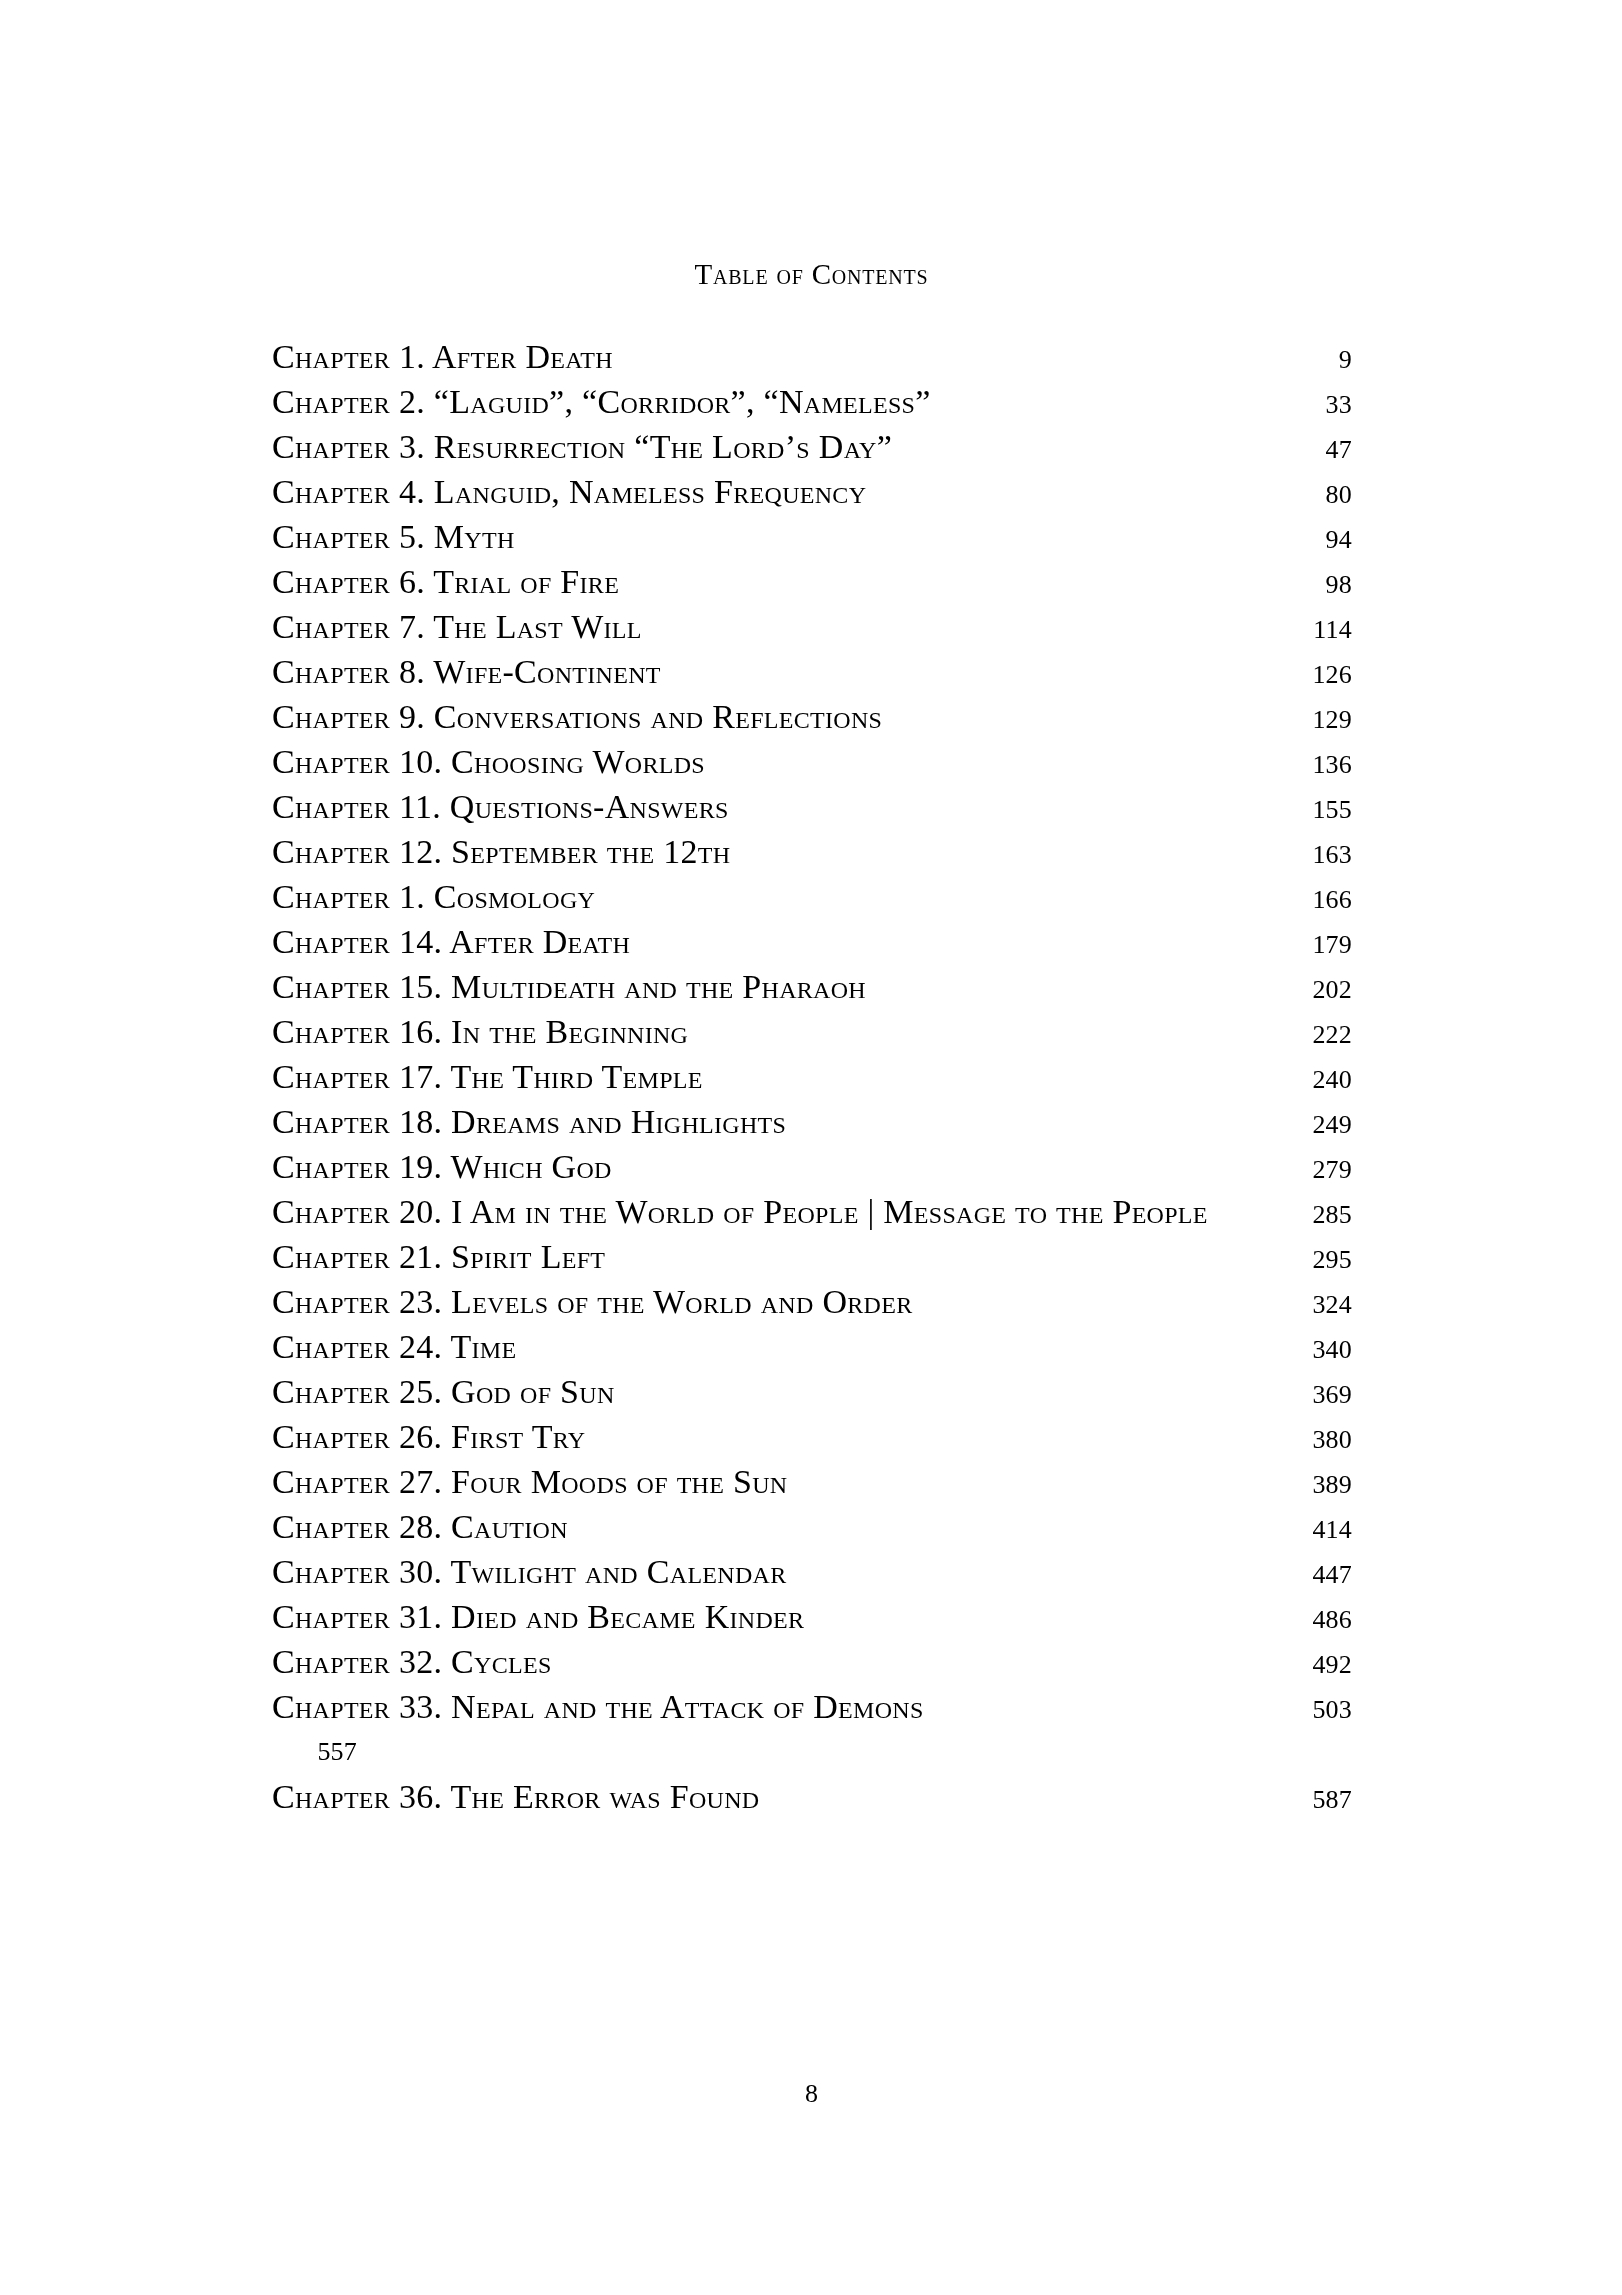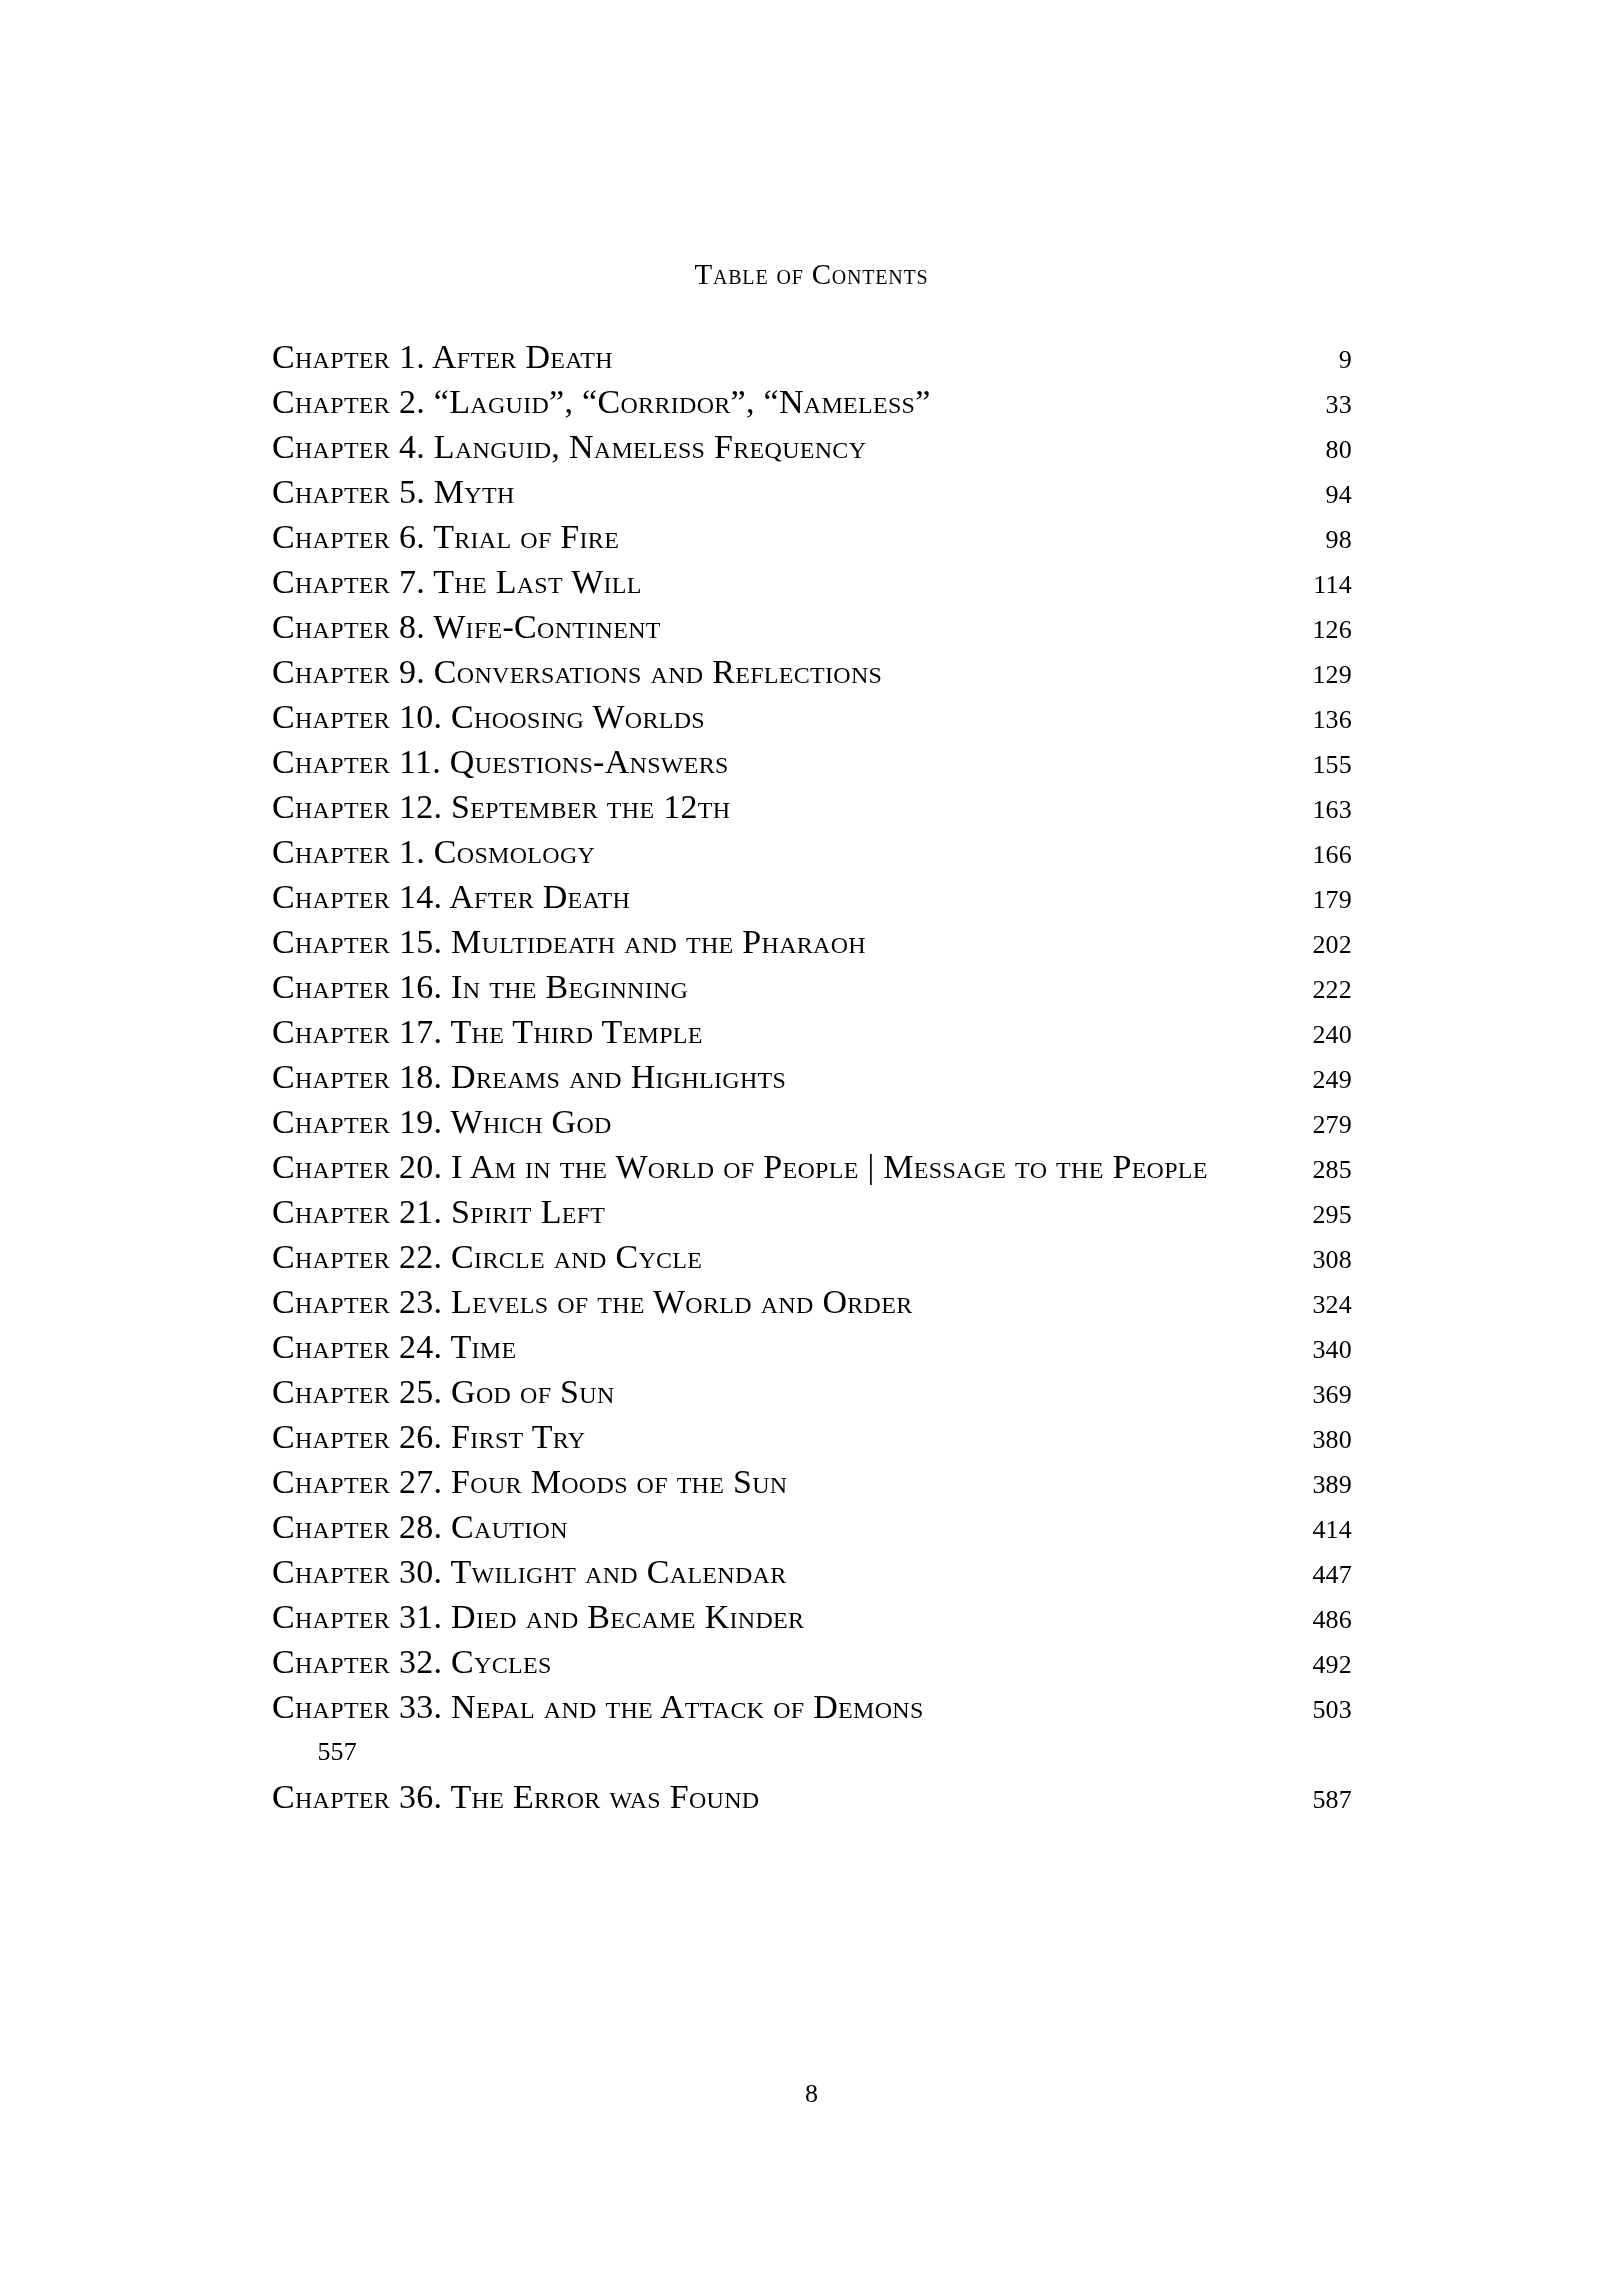--- a/index.html
+++ b/index.html
@@ -97,20 +97,24 @@
   <div class="toc-list">
       <div class="toc-row">
         <span class="toc-entry-title">Chapter 1. After Death</span>
         <span class="toc-entry-page">9</span>
       </div>
       <div class="toc-row">
         <span class="toc-entry-title">Chapter 2. “Laguid”, “Corridor”, “Nameless”</span>
         <span class="toc-entry-page">33</span>
       </div>
       <div class="toc-row">
+        <span class="toc-entry-title">Chapter 3. Resurrection “The Lord’s Day”</span>
+        <span class="toc-entry-page">47</span>
+      </div>
+      <div class="toc-row">
         <span class="toc-entry-title">Chapter 4. Languid, Nameless Frequency</span>
         <span class="toc-entry-page">80</span>
       </div>
       <div class="toc-row">
         <span class="toc-entry-title">Chapter 5. Myth</span>
         <span class="toc-entry-page">94</span>
       </div>
       <div class="toc-row">
         <span class="toc-entry-title">Chapter 6. Trial of Fire</span>
         <span class="toc-entry-page">98</span>
@@ -169,24 +173,20 @@
       </div>
       <div class="toc-row">
         <span class="toc-entry-title">Chapter 20. I Am in the World of People | Message to the People</span>
         <span class="toc-entry-page">285</span>
       </div>
       <div class="toc-row">
         <span class="toc-entry-title">Chapter 21. Spirit Left</span>
         <span class="toc-entry-page">295</span>
       </div>
       <div class="toc-row">
-        <span class="toc-entry-title">Chapter 22. Circle and Cycle</span>
-        <span class="toc-entry-page">308</span>
-      </div>
-      <div class="toc-row">
         <span class="toc-entry-title">Chapter 23. Levels of the World and Order</span>
         <span class="toc-entry-page">324</span>
       </div>
       <div class="toc-row">
         <span class="toc-entry-title">Chapter 24. Time</span>
         <span class="toc-entry-page">340</span>
       </div>
       <div class="toc-row">
         <span class="toc-entry-title">Chapter 25. God of Sun</span>
         <span class="toc-entry-page">369</span>

